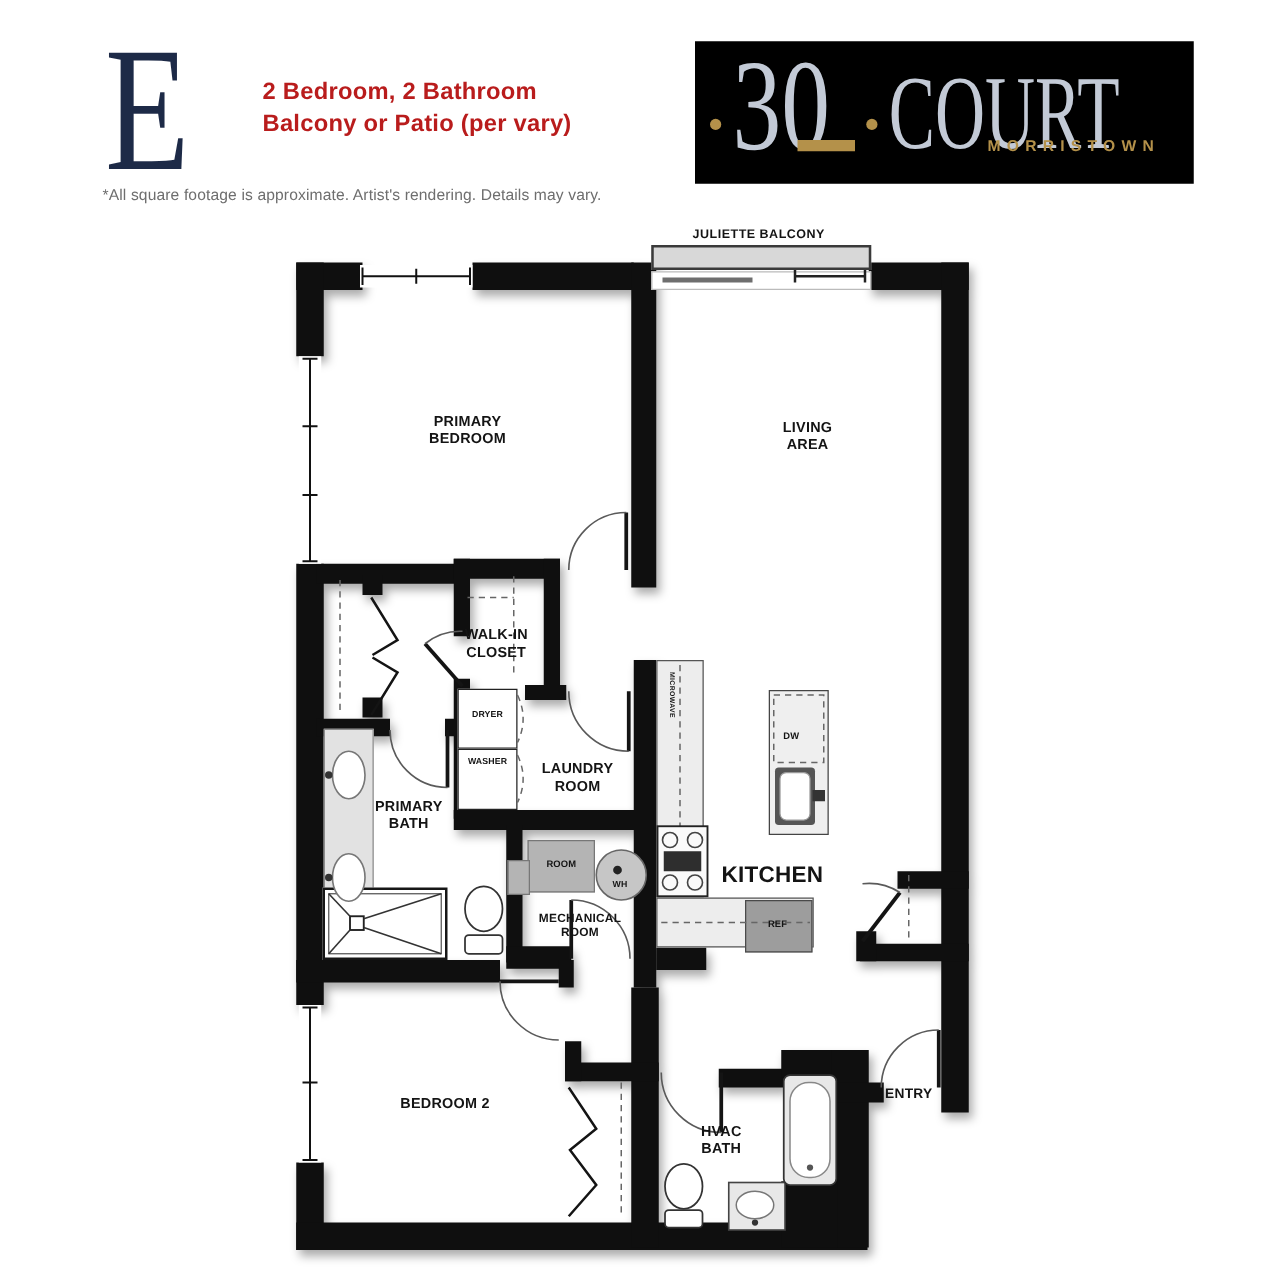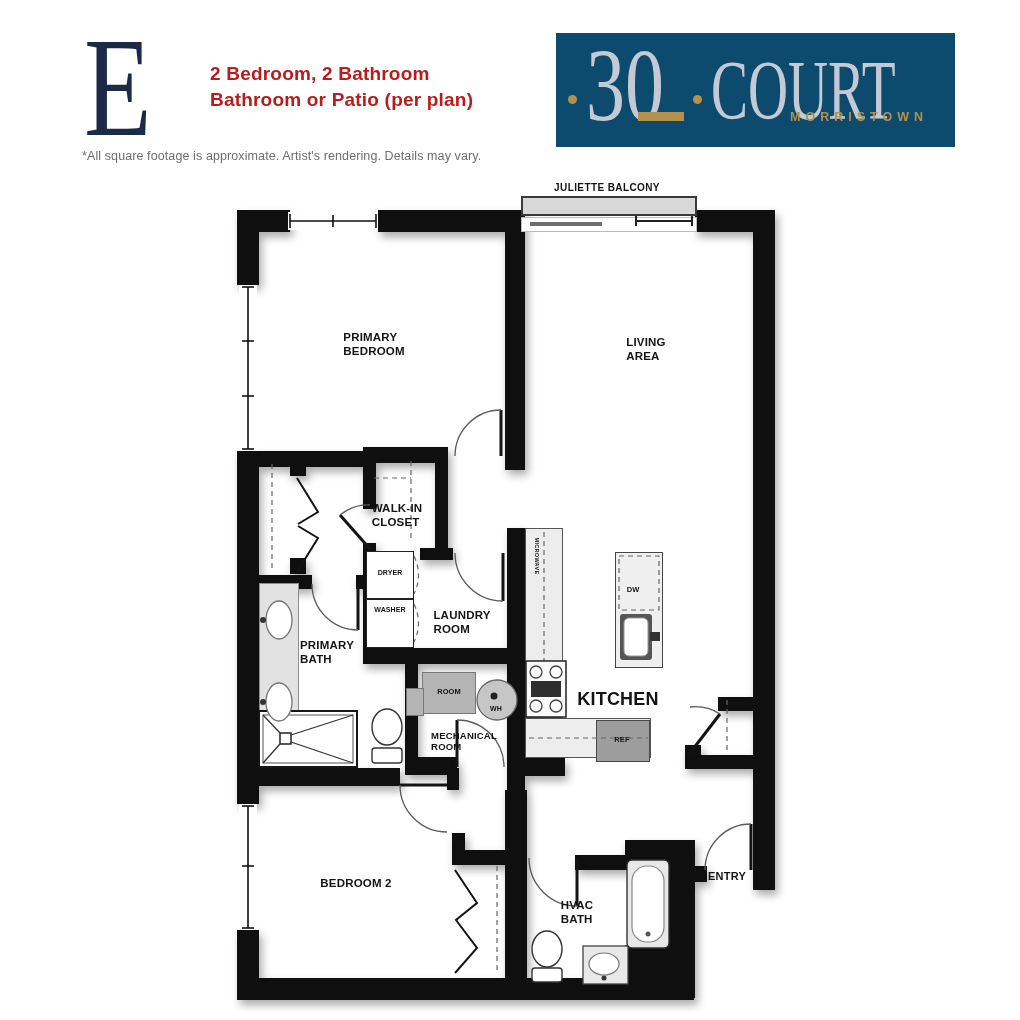--- a/index.html
+++ b/index.html
@@ -6,21 +6,21 @@
   body{width:1020px;height:1020px;position:relative;background:#ffffff;
        font-family:"Liberation Sans",sans-serif;overflow:hidden}
 
   
   .plan-letter{position:absolute;left:84px;top:16px;font-family:"Liberation Serif",serif;
        font-size:142px;line-height:1;color:#1d2a47;transform:scaleX(.78);transform-origin:left top}
   .plan-info{position:absolute;left:210px;top:61px;font-size:19px;font-weight:bold;
        color:#b91c1c;line-height:26px;letter-spacing:.2px}
   .disclaimer{position:absolute;left:82px;top:149px;font-size:12.5px;color:#6e6e6e;letter-spacing:.1px}
 
-  .logo{position:absolute;left:556px;top:33px;width:399px;height:114px;background:#0c4a6e}
+  .logo{position:absolute;left:556px;top:33px;width:399px;height:114px;background:#000000}
   .logo .gdot{position:absolute;width:9px;height:9px;border-radius:50%;background:#b4914a}
   .logo .num{position:absolute;left:30px;top:0px;font-family:"Liberation Serif",serif;
        font-size:104px;line-height:1;color:#c3cad6;transform:scaleX(.75);transform-origin:left top}
   .logo .court{position:absolute;left:155px;top:16px;font-family:"Liberation Serif",serif;
        font-size:84px;line-height:1;color:#c3cad6;transform:scaleX(.66);transform-origin:left top}
   .logo .underline{position:absolute;left:82px;top:79px;width:46px;height:9px;background:#b4914a}
   .logo .city{position:absolute;left:160px;top:77px;width:212px;text-align:right;
        font-size:12.5px;font-weight:bold;letter-spacing:5px;color:#b4914a}
 
   
@@ -33,35 +33,35 @@
   .counter{background:#ededed;border:1px solid #555}
   .island{left:615px;top:552px;width:48px;height:116px;background:#efefef;border:1.5px solid #444}
   .appl{background:#ffffff;border:1.5px solid #222}
   .gray{background:#b4b4b4;border:1px solid #777}
   .ref{left:596px;top:720px;width:54px;height:42px;background:#9d9d9d;border:1px solid #4a4a4a}
   .vanity{left:259px;top:583px;width:40px;height:182px;background:#e2e2e2;border:1px solid #8d8d8d}
   .shower{left:258px;top:710px;width:100px;height:58px;background:#fff;border:2px solid #161616}
 
   svg.lines{position:absolute;left:0;top:0;pointer-events:none}
 
-  .lbl{position:absolute;font-weight:bold;font-size:11.5px;color:#141414;
+  .lbl{position:absolute;font-weight:bold;font-size:11.5px;color:#141414;text-align:center;
        white-space:pre-line;line-height:1.18;letter-spacing:.2px;transform:translate(-50%,-50%)}
   .sm{font-size:7px;letter-spacing:.1px}
   .s75{font-size:7.5px}
   .mech-lbl{font-size:9.5px}
   .balcony-lbl{font-size:10px;letter-spacing:.4px}
   .micro{font-size:5.5px;writing-mode:vertical-rl;letter-spacing:.3px;transform:translate(-50%,-50%)}
 </style>
 </head>
 <body>
 
 <div class="plan-letter">E</div>
 <div class="plan-info">
   <div>2 Bedroom, 2 Bathroom</div>
-  <div>Bathroom or Patio (per plan)</div>
+  <div>Balcony or Patio (per vary)</div>
 </div>
 <div class="disclaimer">*All square footage is approximate. Artist's rendering. Details may vary.</div>
 
 <div class="logo">
   <span class="gdot" style="left:12px;top:62px"></span>
   <span class="num">30</span>
   <span class="gdot" style="left:137px;top:62px"></span>
   <span class="court">COURT</span>
   <span class="underline"></span>
   <span class="city">MORRISTOWN</span>

